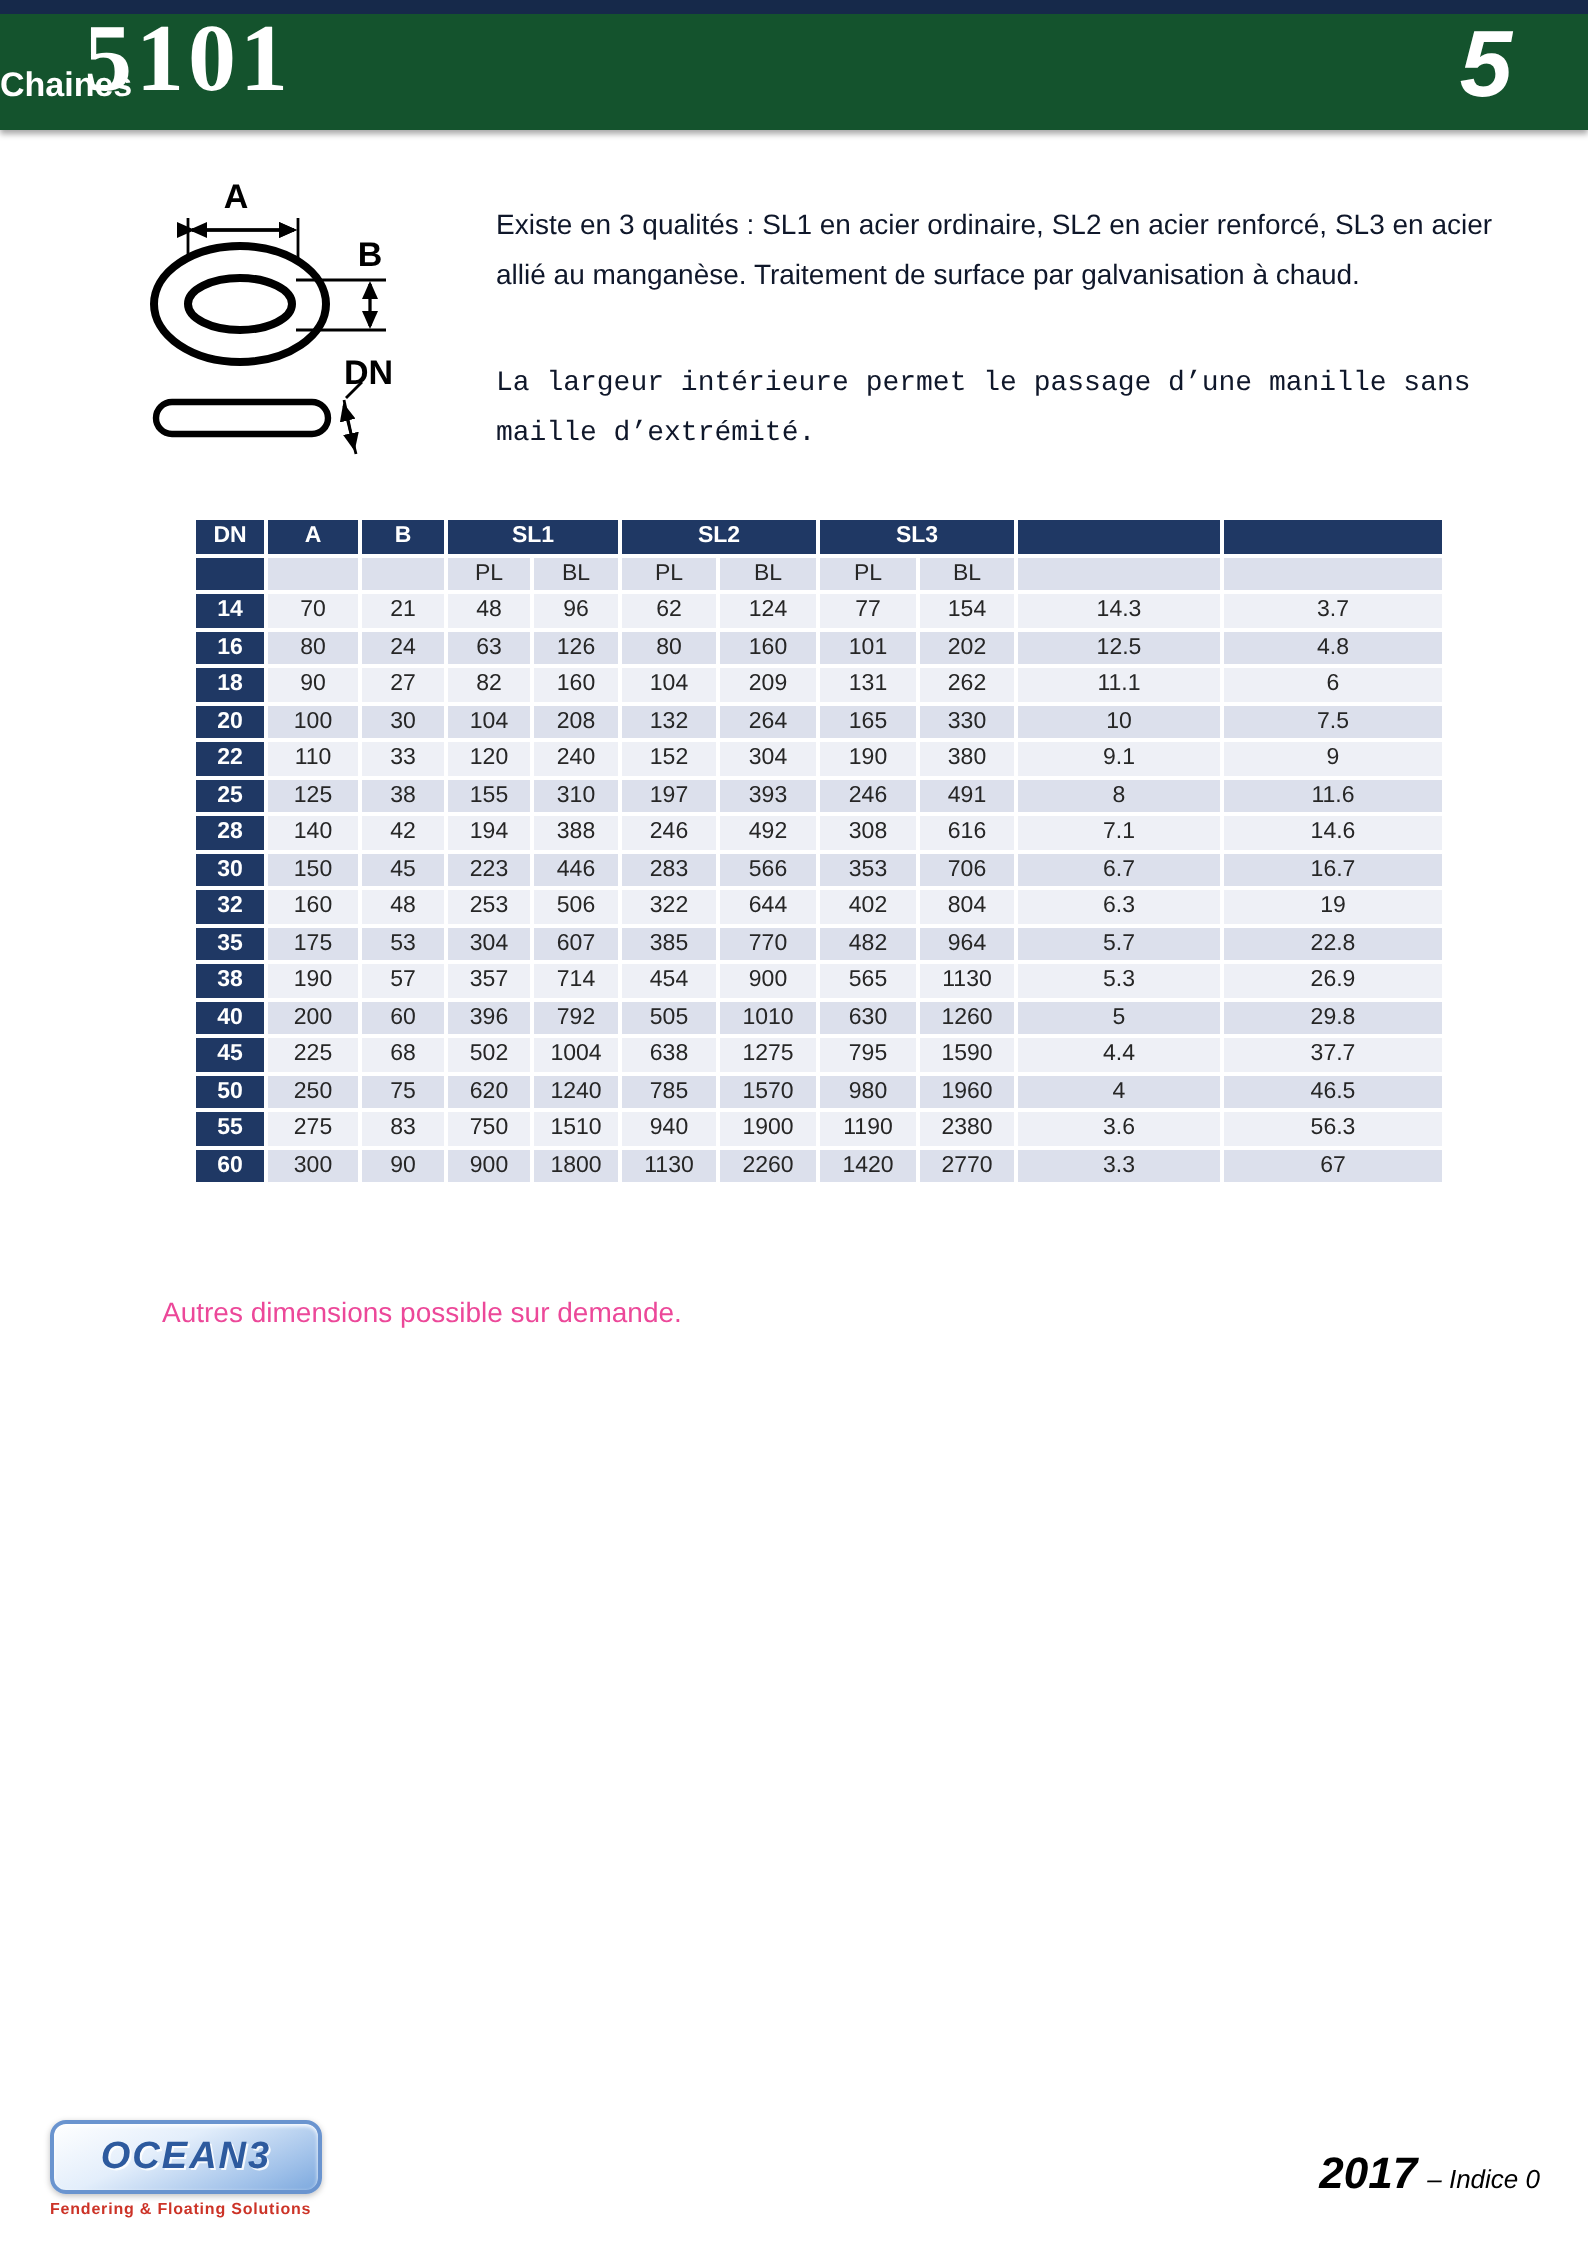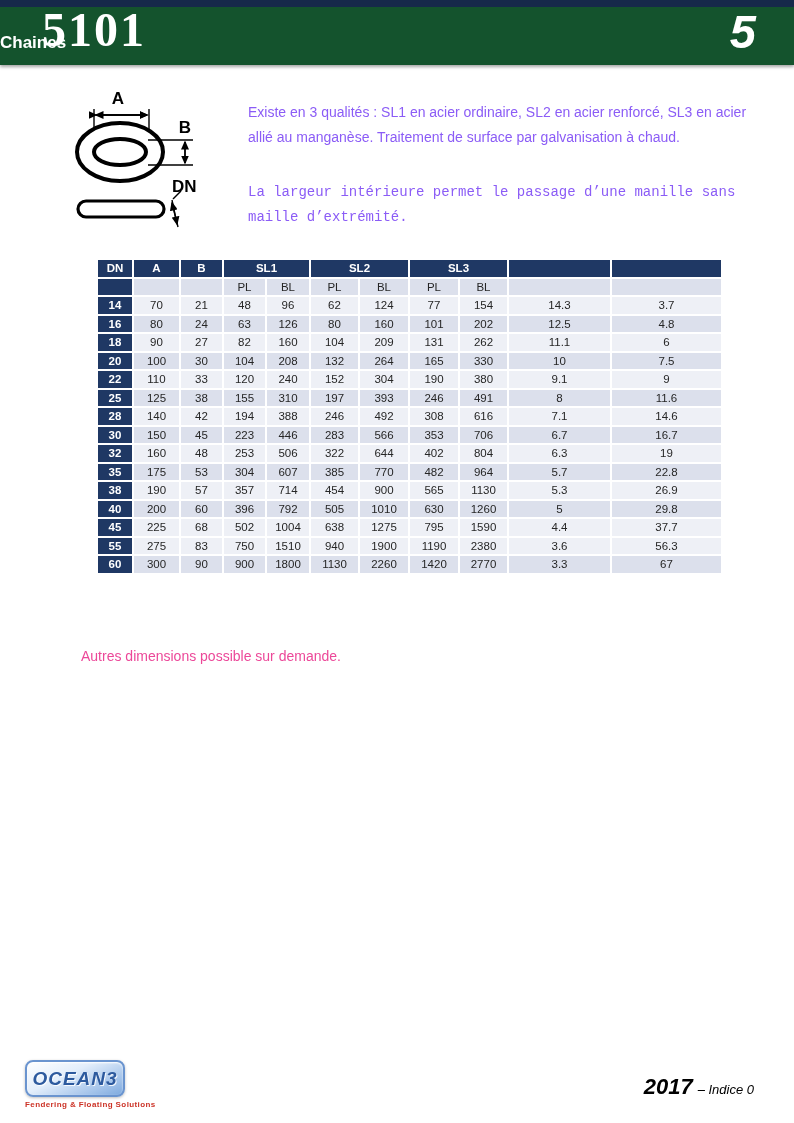--- a/index.html
+++ b/index.html
@@ -29,21 +29,21 @@
   }
   .page-number {
     position:absolute; right:38px; top:4px;
     font-size:47px; font-weight:bold; font-style:italic; color:#ffffff;
   }
   
   .diagram { position:absolute; left:60px; top:88px; width:185px; height:142px; }
   
   .intro {
     position:absolute; left:248px; top:100px; width:516px;
-    font-size:14px; line-height:25px; color:#8b5cf6;
+    font-size:14px; line-height:25px; color:#0f172a;
   }
   .intro p + p { margin-top:30px;font-family:Liberation Mono, monospace; }
   
   table.dims {
     position:absolute; left:96px; top:258px;
     border-collapse:separate; border-spacing:2px; table-layout:fixed;
     background:#ffffff;
   }
   table.dims th, table.dims td {
     height:16.5px; padding:0 1px; font-size:11.5px; line-height:16px;
@@ -51,35 +51,35 @@
     font-weight:normal; color:#262626;
   }
   table.dims .navy { background:#1F3864; color:#ffffff; font-weight:bold; }
   table.dims .dark  { background:#DCE0EC; }
   table.dims .light { background:#EEF0F6; }
   
   .note { position:absolute; left:81px; top:648px; font-size:14px; color:#ec4899; }
   
   .logo { position:absolute; left:25px; top:1060px; width:124px; }
   .logo-btn {
-    width:100px; height:37px; border-radius:8px;
+    width:136px; height:37px; border-radius:8px;
     border:2px solid #6a94cf;
     background:linear-gradient(155deg,#ffffff 0%,#e3eefb 40%,#a3c3ea 78%,#7da9de 100%);
     display:flex; align-items:center; justify-content:center;
     box-shadow:inset 0 1px 2px #ffffff, 0 1px 3px rgba(0,0,0,.25);
   }
   .logo-text {
     font-style:italic; font-weight:bold; font-size:19px; letter-spacing:1px;
     color:#2d5a9e; text-shadow:1px 1px 0 rgba(255,255,255,.85);
   }
   .logo-tagline {
     margin-top:3px; font-size:8px; font-weight:bold; letter-spacing:.4px;
     color:#cc3327; white-space:nowrap; text-align:center;
   }
-  .edition { position:absolute; right:40px; top:1074px; font-style:italic; color:#000; }
+  .edition { position:absolute; right:24px; top:1074px; font-style:italic; color:#000; }
   .edition .year { font-weight:bold; font-size:22px; }
   .edition .indice { font-size:13px; margin-left:5px; }
   
   .dg-thick { fill:none; stroke:#000; stroke-width:4; }
   .dg-bar   { fill:none; stroke:#000; stroke-width:3.2; }
   .dg-dim   { stroke:#000; stroke-width:1.4; fill:none; }
   .dg-label { font-family:"Liberation Sans",sans-serif; font-weight:bold; font-size:17px; fill:#000; }
 </style>
 </head>
 <body>
@@ -334,20 +334,33 @@
           <td class="light">502</td>
           <td class="light">1004</td>
           <td class="light">638</td>
           <td class="light">1275</td>
           <td class="light">795</td>
           <td class="light">1590</td>
           <td class="light">4.4</td>
           <td class="light">37.7</td>
         </tr>
         <tr>
+          <th class="navy">50</th>
+          <td class="dark">250</td>
+          <td class="dark">75</td>
+          <td class="dark">620</td>
+          <td class="dark">1240</td>
+          <td class="dark">785</td>
+          <td class="dark">1570</td>
+          <td class="dark">980</td>
+          <td class="dark">1960</td>
+          <td class="dark">4</td>
+          <td class="dark">46.5</td>
+        </tr>
+        <tr>
           <th class="navy">55</th>
           <td class="light">275</td>
           <td class="light">83</td>
           <td class="light">750</td>
           <td class="light">1510</td>
           <td class="light">940</td>
           <td class="light">1900</td>
           <td class="light">1190</td>
           <td class="light">2380</td>
           <td class="light">3.6</td>

